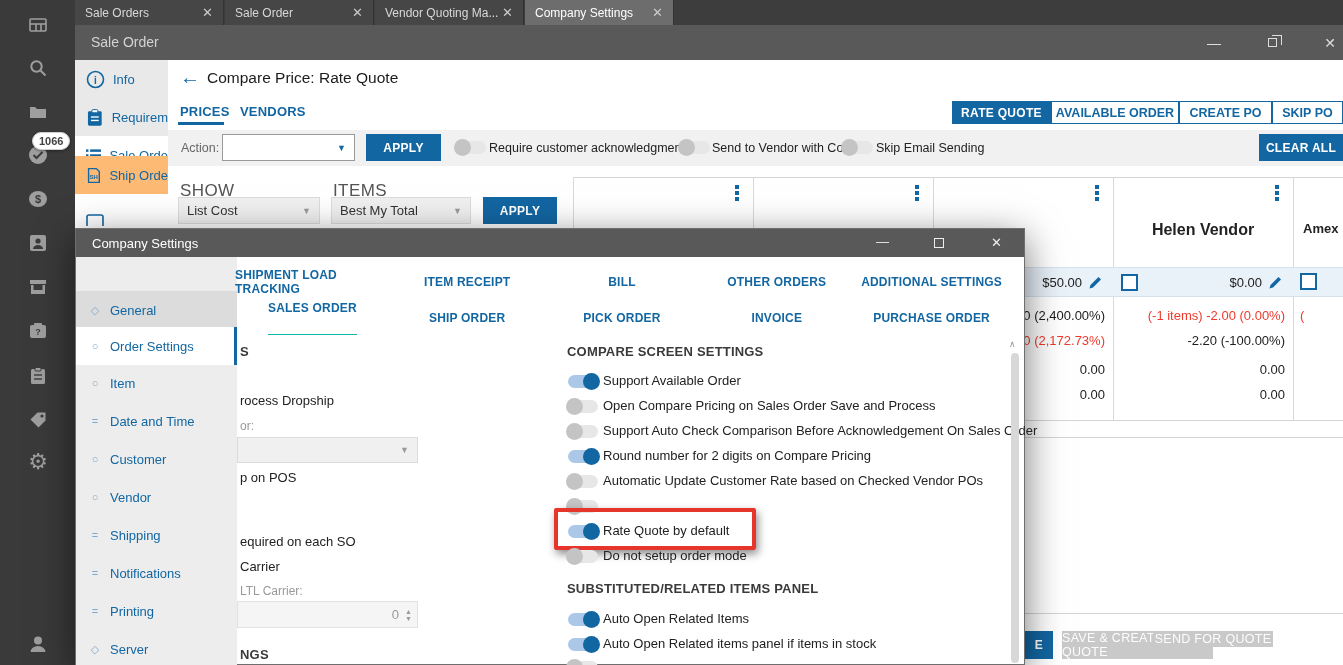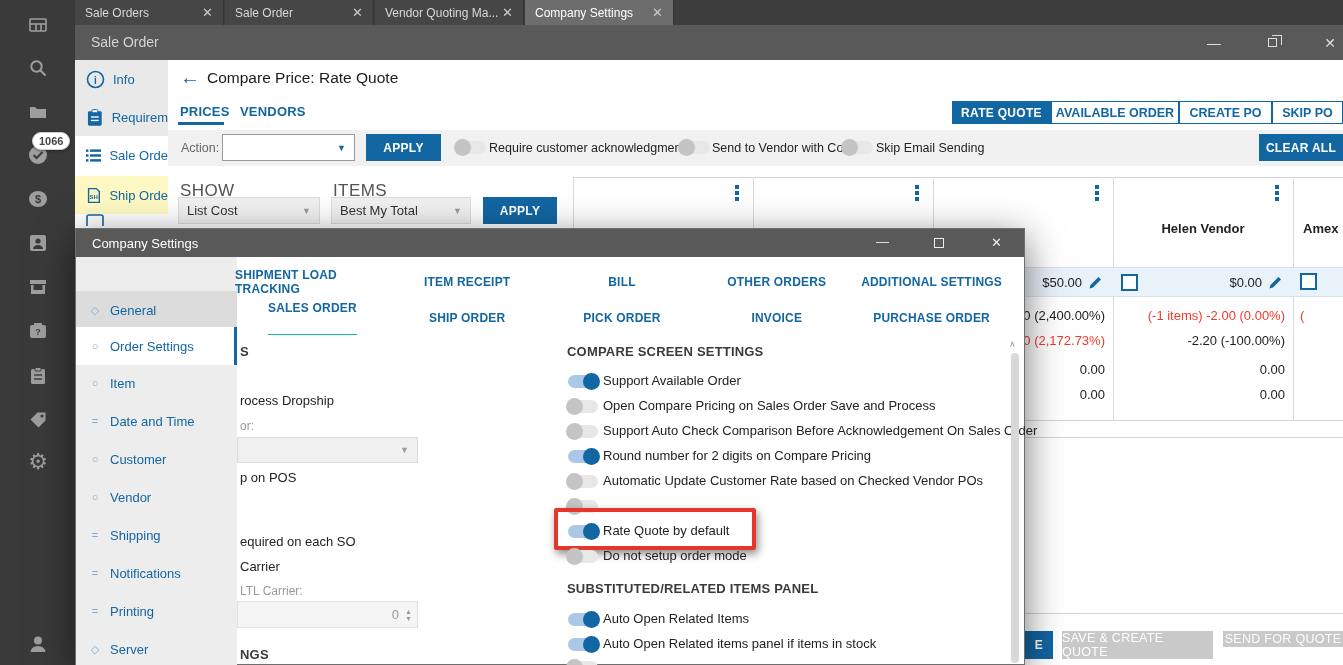--- a/index.html
+++ b/index.html
@@ -193,21 +193,21 @@
   <svg width="19" height="17" viewBox="0 0 19 17">
       <rect x="0" y="1" width="3" height="3" fill="#1266a2"></rect>
       <rect x="5" y="1" width="14" height="3" fill="#1266a2"></rect>
       <rect x="0" y="7" width="3" height="3" fill="#1266a2"></rect>
       <rect x="5" y="7" width="14" height="3" fill="#1266a2"></rect>
       <rect x="0" y="13" width="3" height="3" fill="#1266a2"></rect>
       <rect x="5" y="13" width="14" height="3" fill="#1266a2"></rect>
     </svg>
   <span>Sale Orde</span>
 </div>
-<div class="abs nav-item" style="top:176px;background:#fef9c3">
+<div class="abs nav-item" style="top:156px;background:#fdba74">
   <svg width="18" height="19" viewBox="0 0 18 19">
       <path d="M3 1.5 h9 l3.5 3.5 v12.5 h-12.5 z" fill="none" stroke="#1266a2" stroke-width="1.6"></path>
       <text x="9" y="13" text-anchor="middle" font-size="7" font-weight="bold" fill="#1266a2">SH</text>
     </svg>
   <span>Ship Orde</span>
 </div>
 <div class="abs" style="left:86px;top:214px;width:18px;height:12px">
   <svg width="18" height="12" viewBox="0 0 18 12">
       <rect x="1" y="1" width="16" height="14" rx="2" fill="none" stroke="#1266a2" stroke-width="1.6"></rect>
     </svg>
@@ -261,21 +261,21 @@
 <div class="abs hline" style="left:573px;top:177px;width:770px"></div>
 <div class="abs vline" style="left:573px;top:177px;height:243px"></div>
 <div class="abs vline" style="left:753px;top:177px;height:243px"></div>
 <div class="abs vline" style="left:933px;top:177px;height:243px"></div>
 <div class="abs vline" style="left:1113px;top:177px;height:243px"></div>
 <div class="abs vline" style="left:1293px;top:177px;height:243px"></div>
 <div class="abs kebab" style="left:735px;top:185px"></div>
 <div class="abs kebab" style="left:915px;top:185px"></div>
 <div class="abs kebab" style="left:1095px;top:185px"></div>
 <div class="abs kebab" style="left:1275px;top:185px"></div>
-<div class="abs" style="left:1113px;top:221px;width:180px;text-align:center;font-weight:bold;font-size:13px">Helen Vendor</div>
+<div class="abs" style="left:1113px;top:221px;width:180px;text-align:center;font-weight:bold;font-size:16px">Helen Vendor</div>
 <div class="abs" style="left:1303px;top:221px;font-weight:bold;font-size:13px">Amex</div>
 
 <div class="abs bluerow" style="left:573px;top:267px;width:770px;height:30px"></div>
 <div class="abs" style="left:933px;top:267px;width:180px;height:30px;display:flex;align-items:center;justify-content:flex-end;gap:6px;padding-right:10px">
   <span style="font-size:13px">$50.00</span>
   <svg class="pencil" viewBox="0 0 15 15">
       <path d="M1.5 13.5 l1-3.5 8-8 2.5 2.5 -8 8 z" fill="#1266a2"></path>
     </svg>
 </div>
 <div class="abs" style="left:1113px;top:267px;width:180px;height:30px;display:flex;align-items:center;padding:0 10px 0 8px">
@@ -297,21 +297,21 @@
 <div class="abs cellnum" style="left:1113px;top:362px;width:172px">0.00</div>
 <div class="abs cellnum" style="left:1113px;top:387px;width:172px">0.00</div>
 <div class="abs cellnum red" style="left:1300px;top:308px;text-align:left">(</div>
 
 <div class="abs hline" style="left:573px;top:420px;width:770px"></div>
 <div class="abs hline" style="left:573px;top:437px;width:770px"></div>
 <div class="abs hline" style="left:573px;top:613px;width:770px"></div>
 
 <div class="abs btn-blue" style="left:1025px;top:631px;width:28px;height:28px;overflow:hidden">E</div>
 <div class="abs btn-gray" style="left:1062px;top:631px;width:151px;height:28px">SAVE &amp; CREATE QUOTE</div>
-<div class="abs btn-gray" style="left:1223px;top:631px;width:120px;height:16px">SEND FOR QUOTE</div>
+<div class="abs btn-gray" style="left:1153px;top:631px;width:120px;height:16px">SEND FOR QUOTE</div>
 
 <div class="abs dialog">
   <div class="abs dtitle">
     <span>Company Settings</span>
   </div>
   <span class="abs" style="left:800px;top:5px;color:#eee;font-size:13px">—</span>
   <span class="abs" style="left:858px;top:9px">
       <span style="display:block;width:10px;height:10px;border:1px solid #eee"></span>
     </span>
   <span class="abs" style="left:915px;top:6px;color:#eee;font-size:13px">✕</span>

